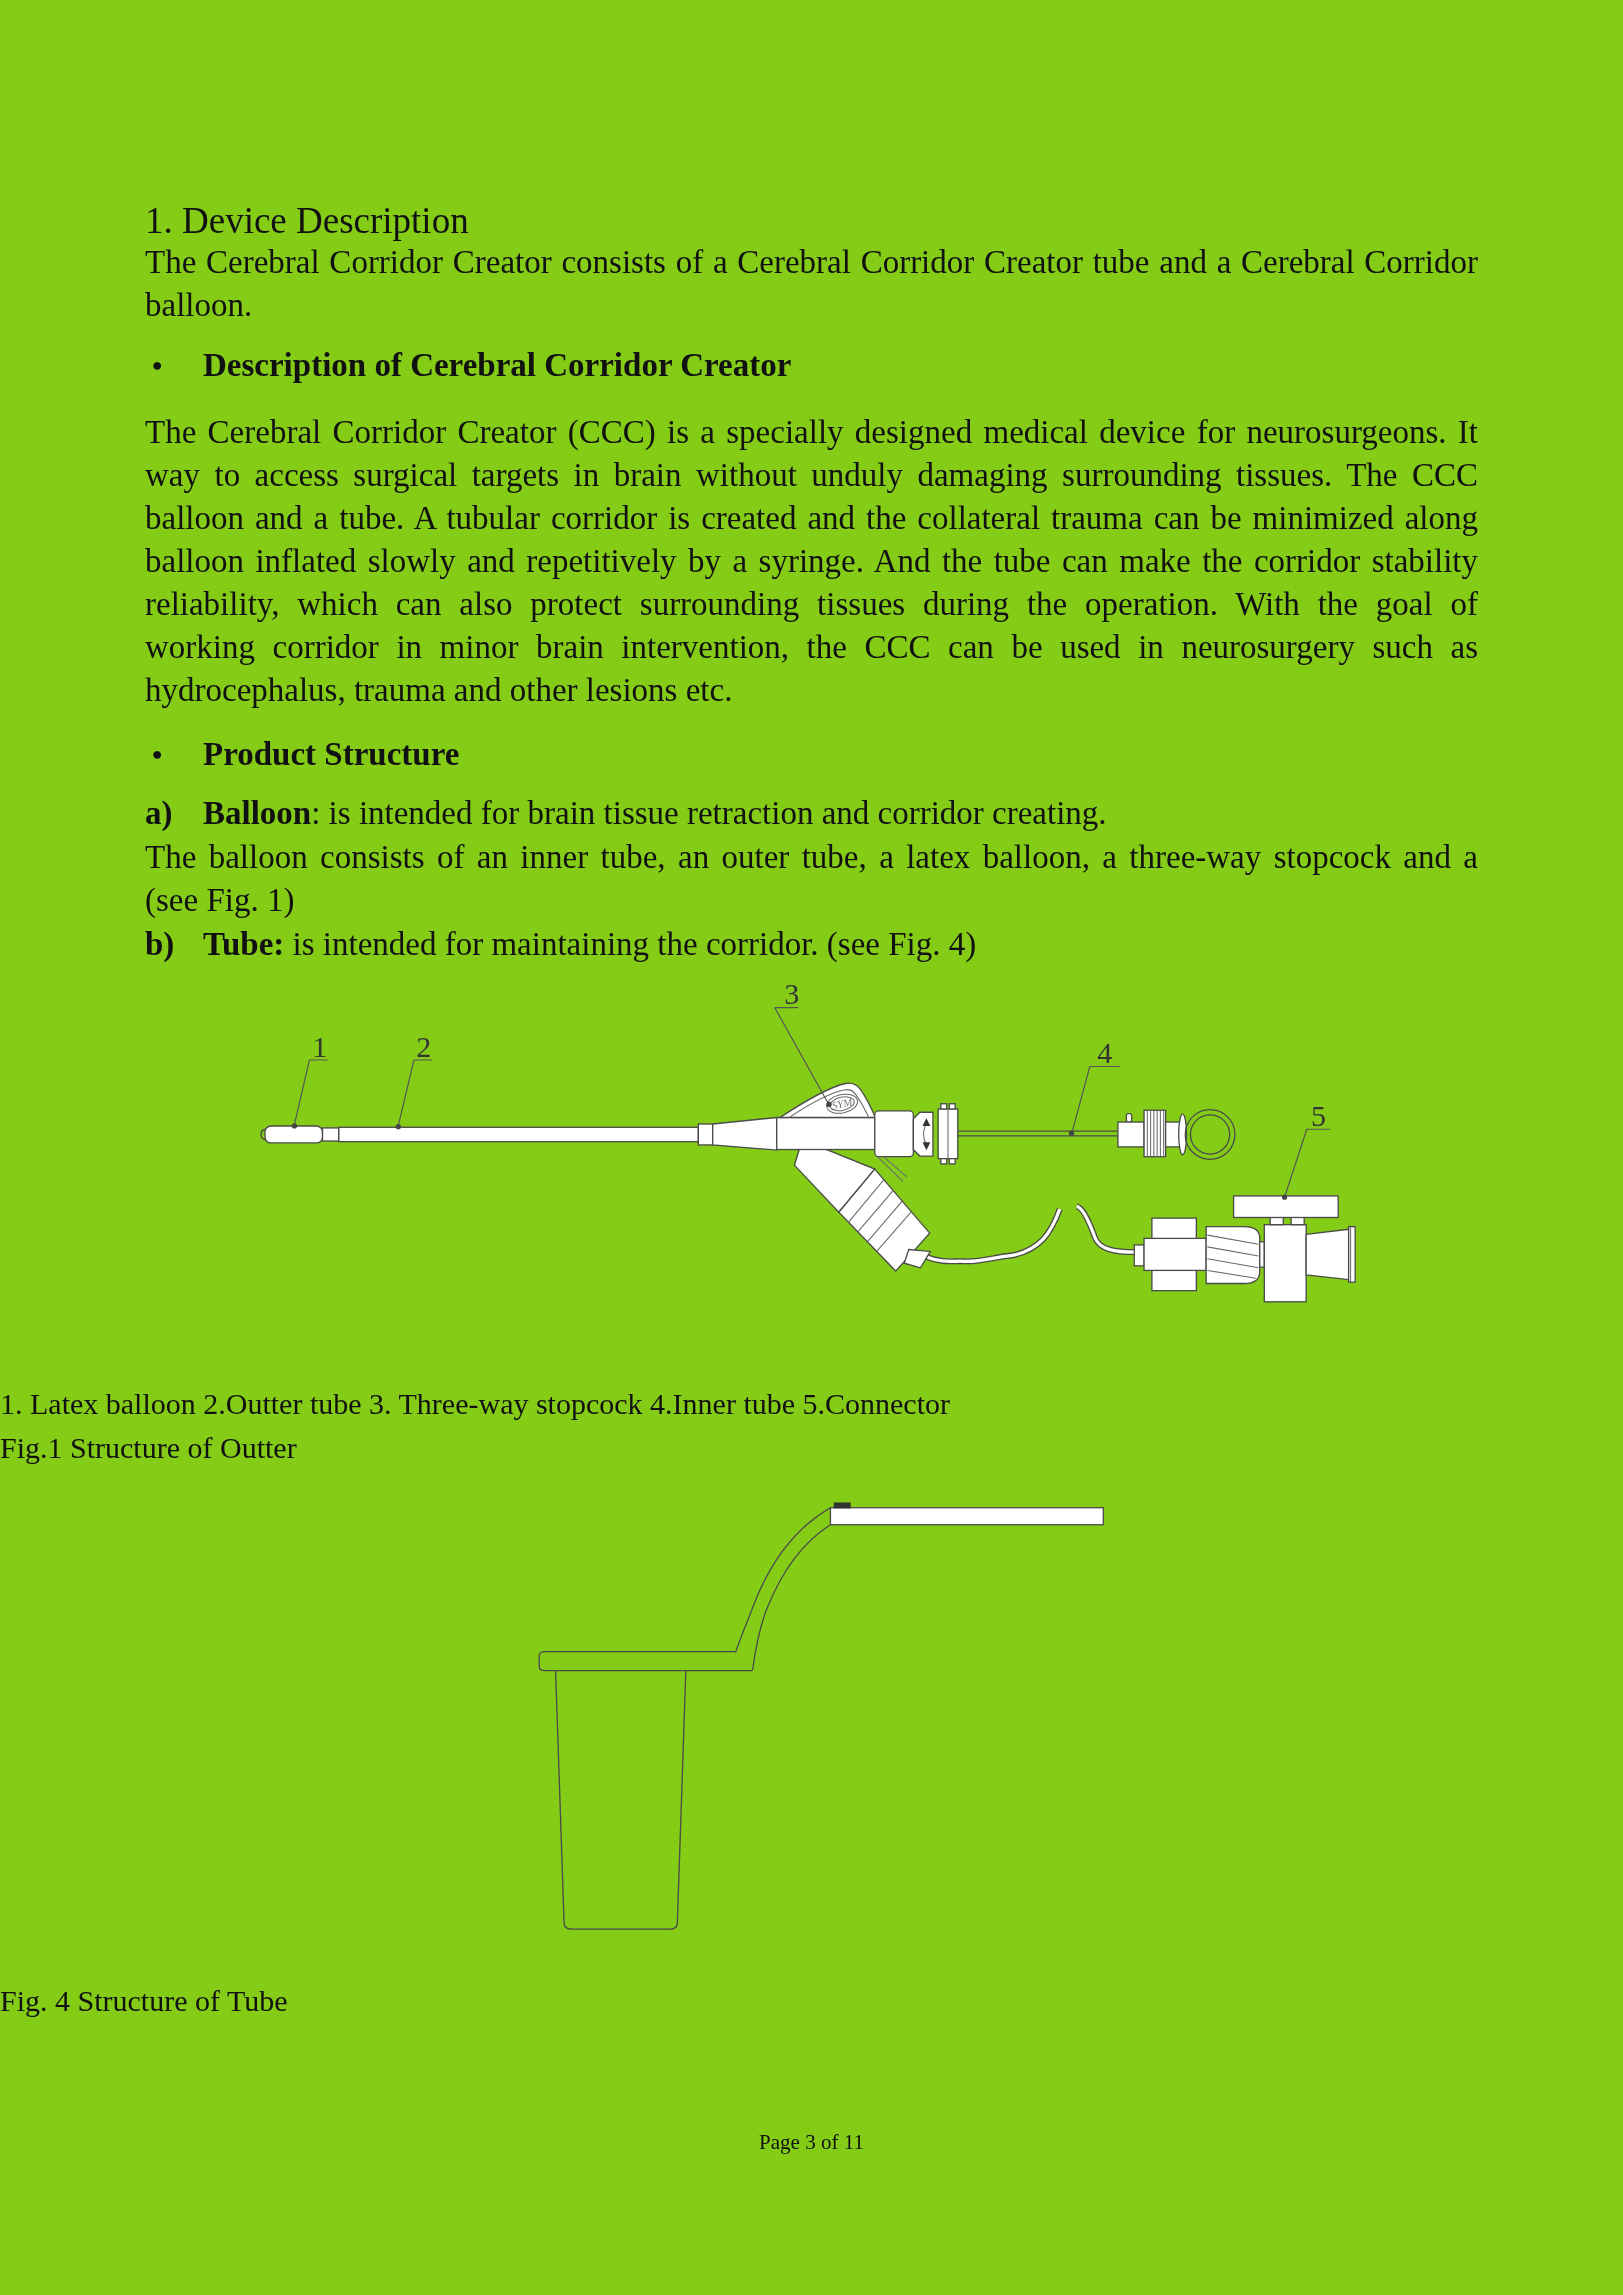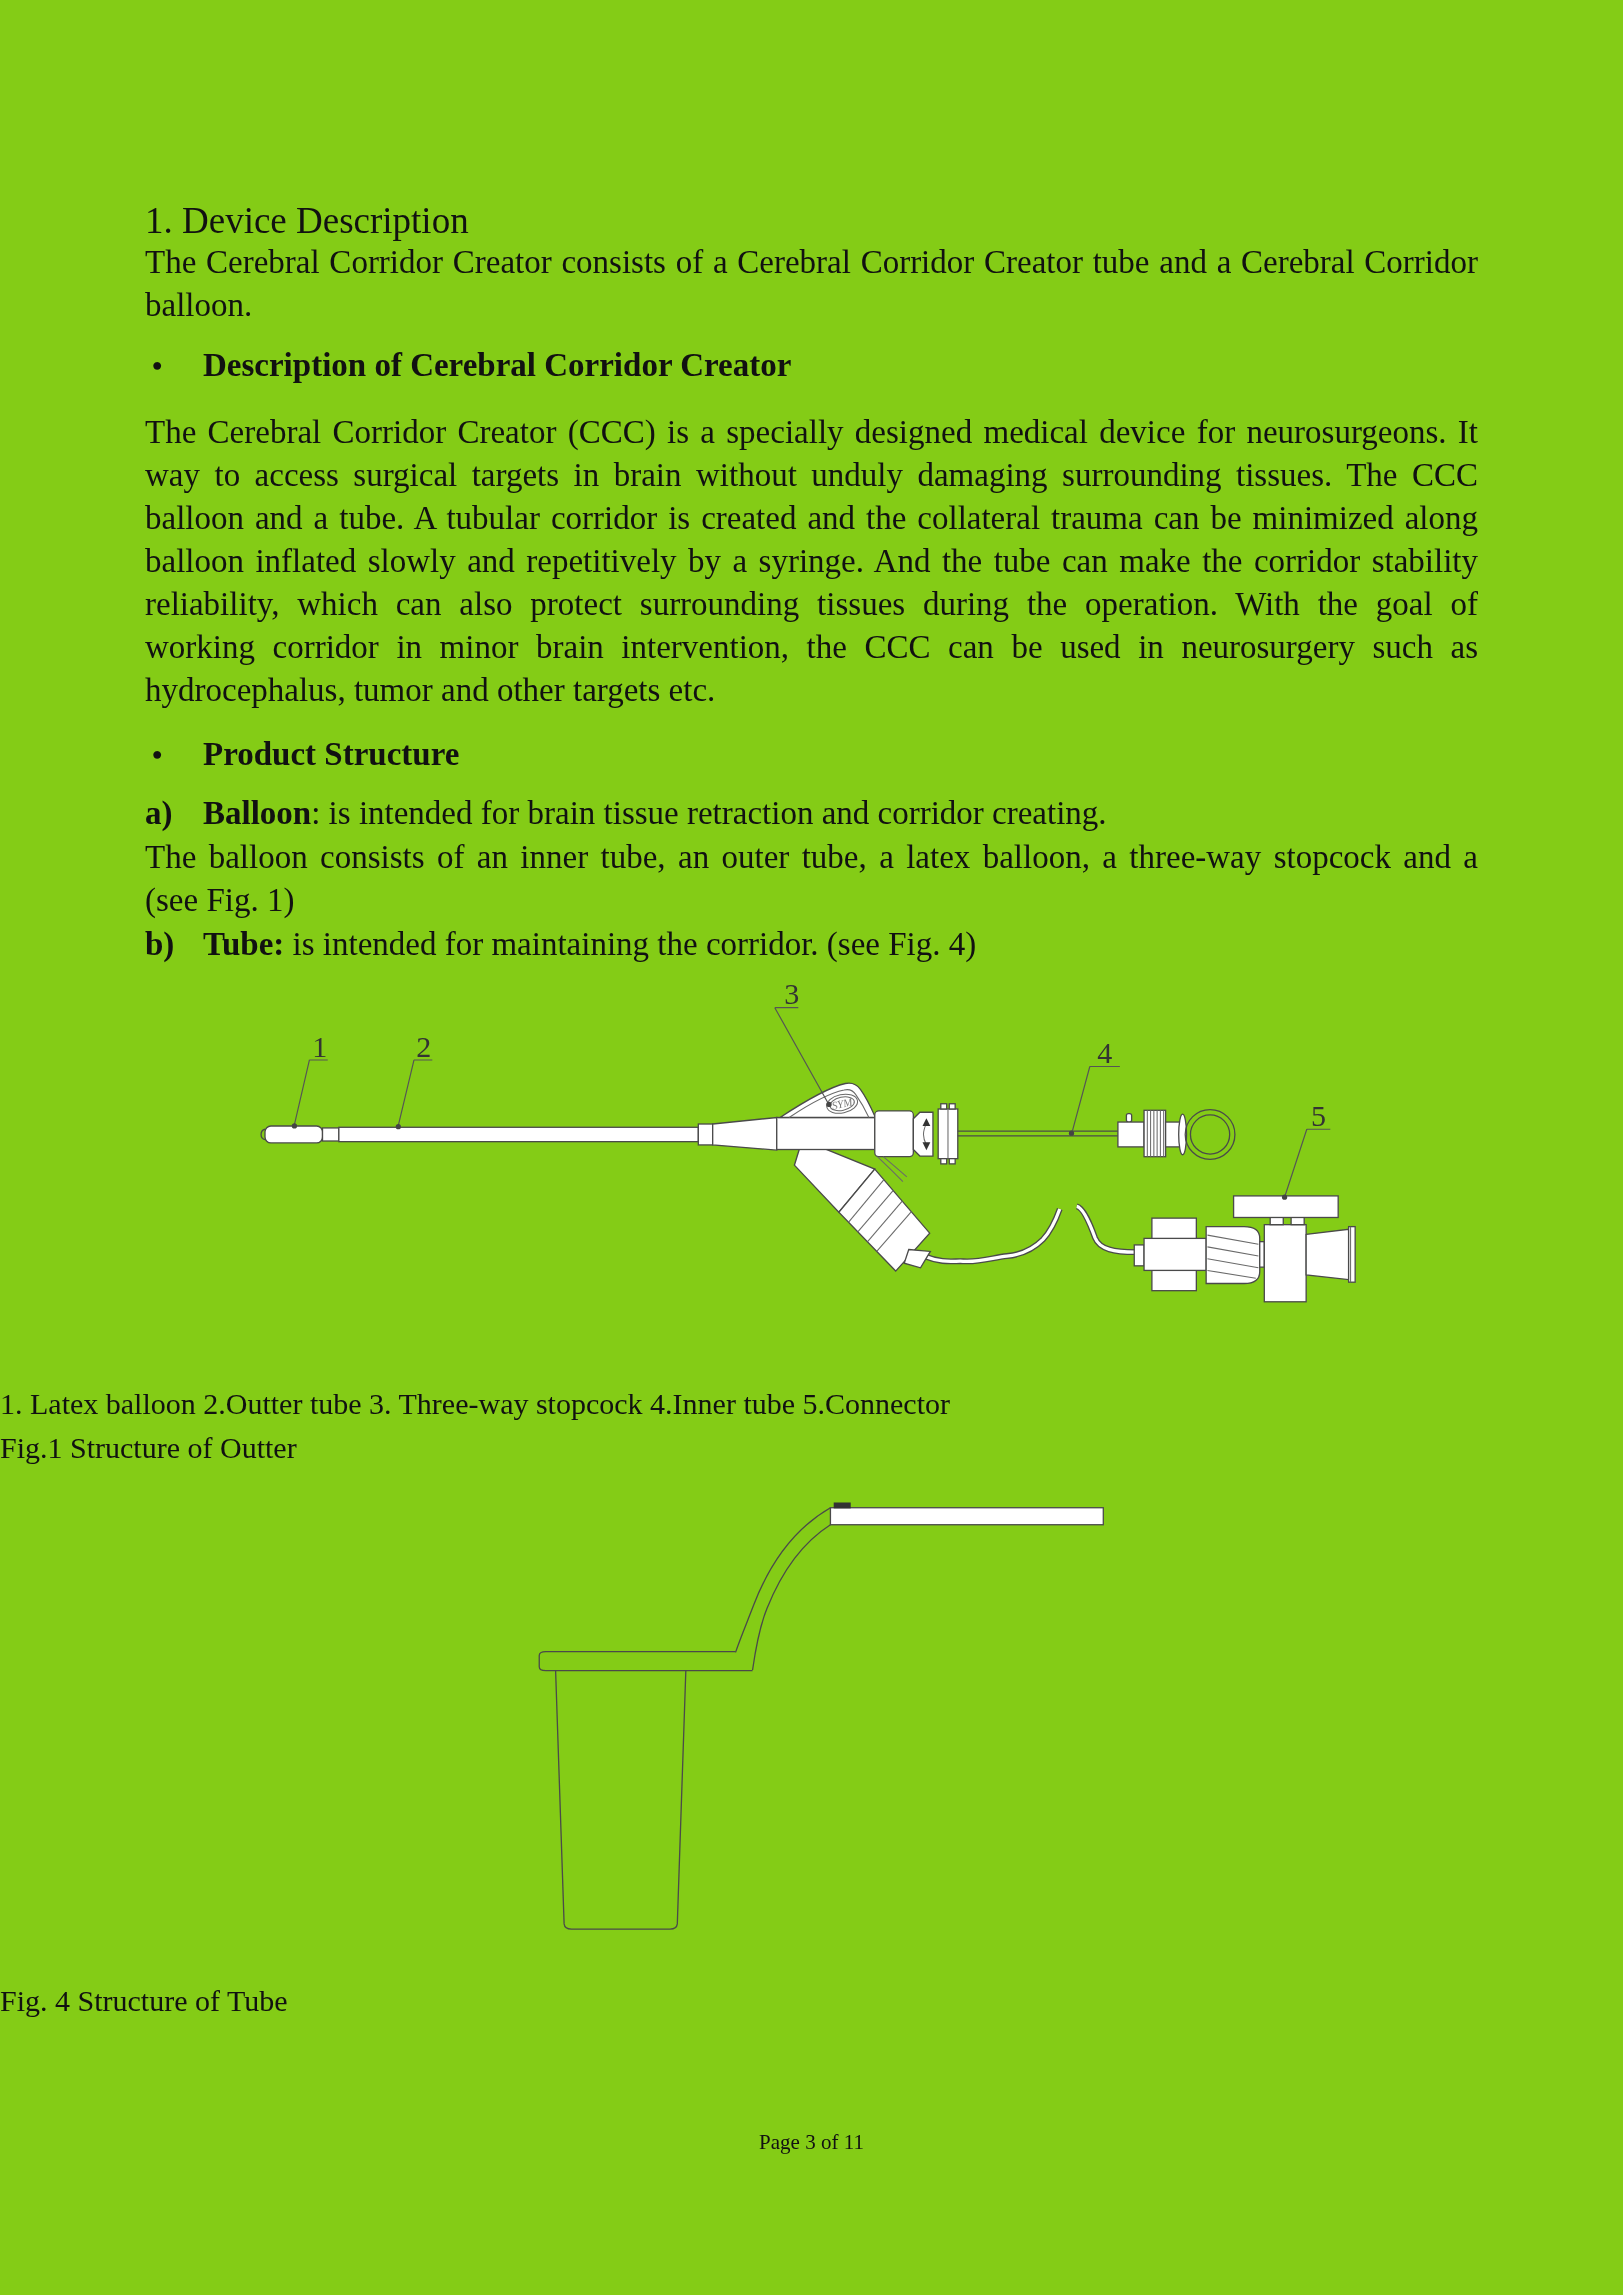--- a/index.html
+++ b/index.html
@@ -58,21 +58,21 @@
     <span class="btxt">Description of Cerebral Corridor Creator</span>
   </div>
 
   <div class="abs tblock" style="top:411px">
     <div class="ln">The Cerebral Corridor Creator (CCC) is a specially designed medical device for neurosurgeons. It provides a</div>
     <div class="ln">way to access surgical targets in brain without unduly damaging surrounding tissues. The CCC consists of a</div>
     <div class="ln">balloon and a tube. A tubular corridor is created and the collateral trauma can be minimized along with the</div>
     <div class="ln">balloon inflated slowly and repetitively by a syringe. And the tube can make the corridor stability and</div>
     <div class="ln">reliability, which can also protect surrounding tissues during the operation. With the goal of establishing a</div>
     <div class="ln">working corridor in minor brain intervention, the CCC can be used in neurosurgery such as hematoma,</div>
-    <div class="ln last">hydrocephalus, tumor and other targets etc.</div>
+    <div class="ln last">hydrocephalus, trauma and other lesions etc.</div>
   </div>
 
   <div class="abs brow" style="top:733px">
     <span class="bdot">●</span>
     <span class="btxt">Product Structure</span>
   </div>
 
   <div class="abs irow" style="top:792px">
     <span class="enum">a)</span>
     <span class="itext"><b>Balloon</b><span>: is intended for brain tissue retraction and corridor creating.</span></span>

